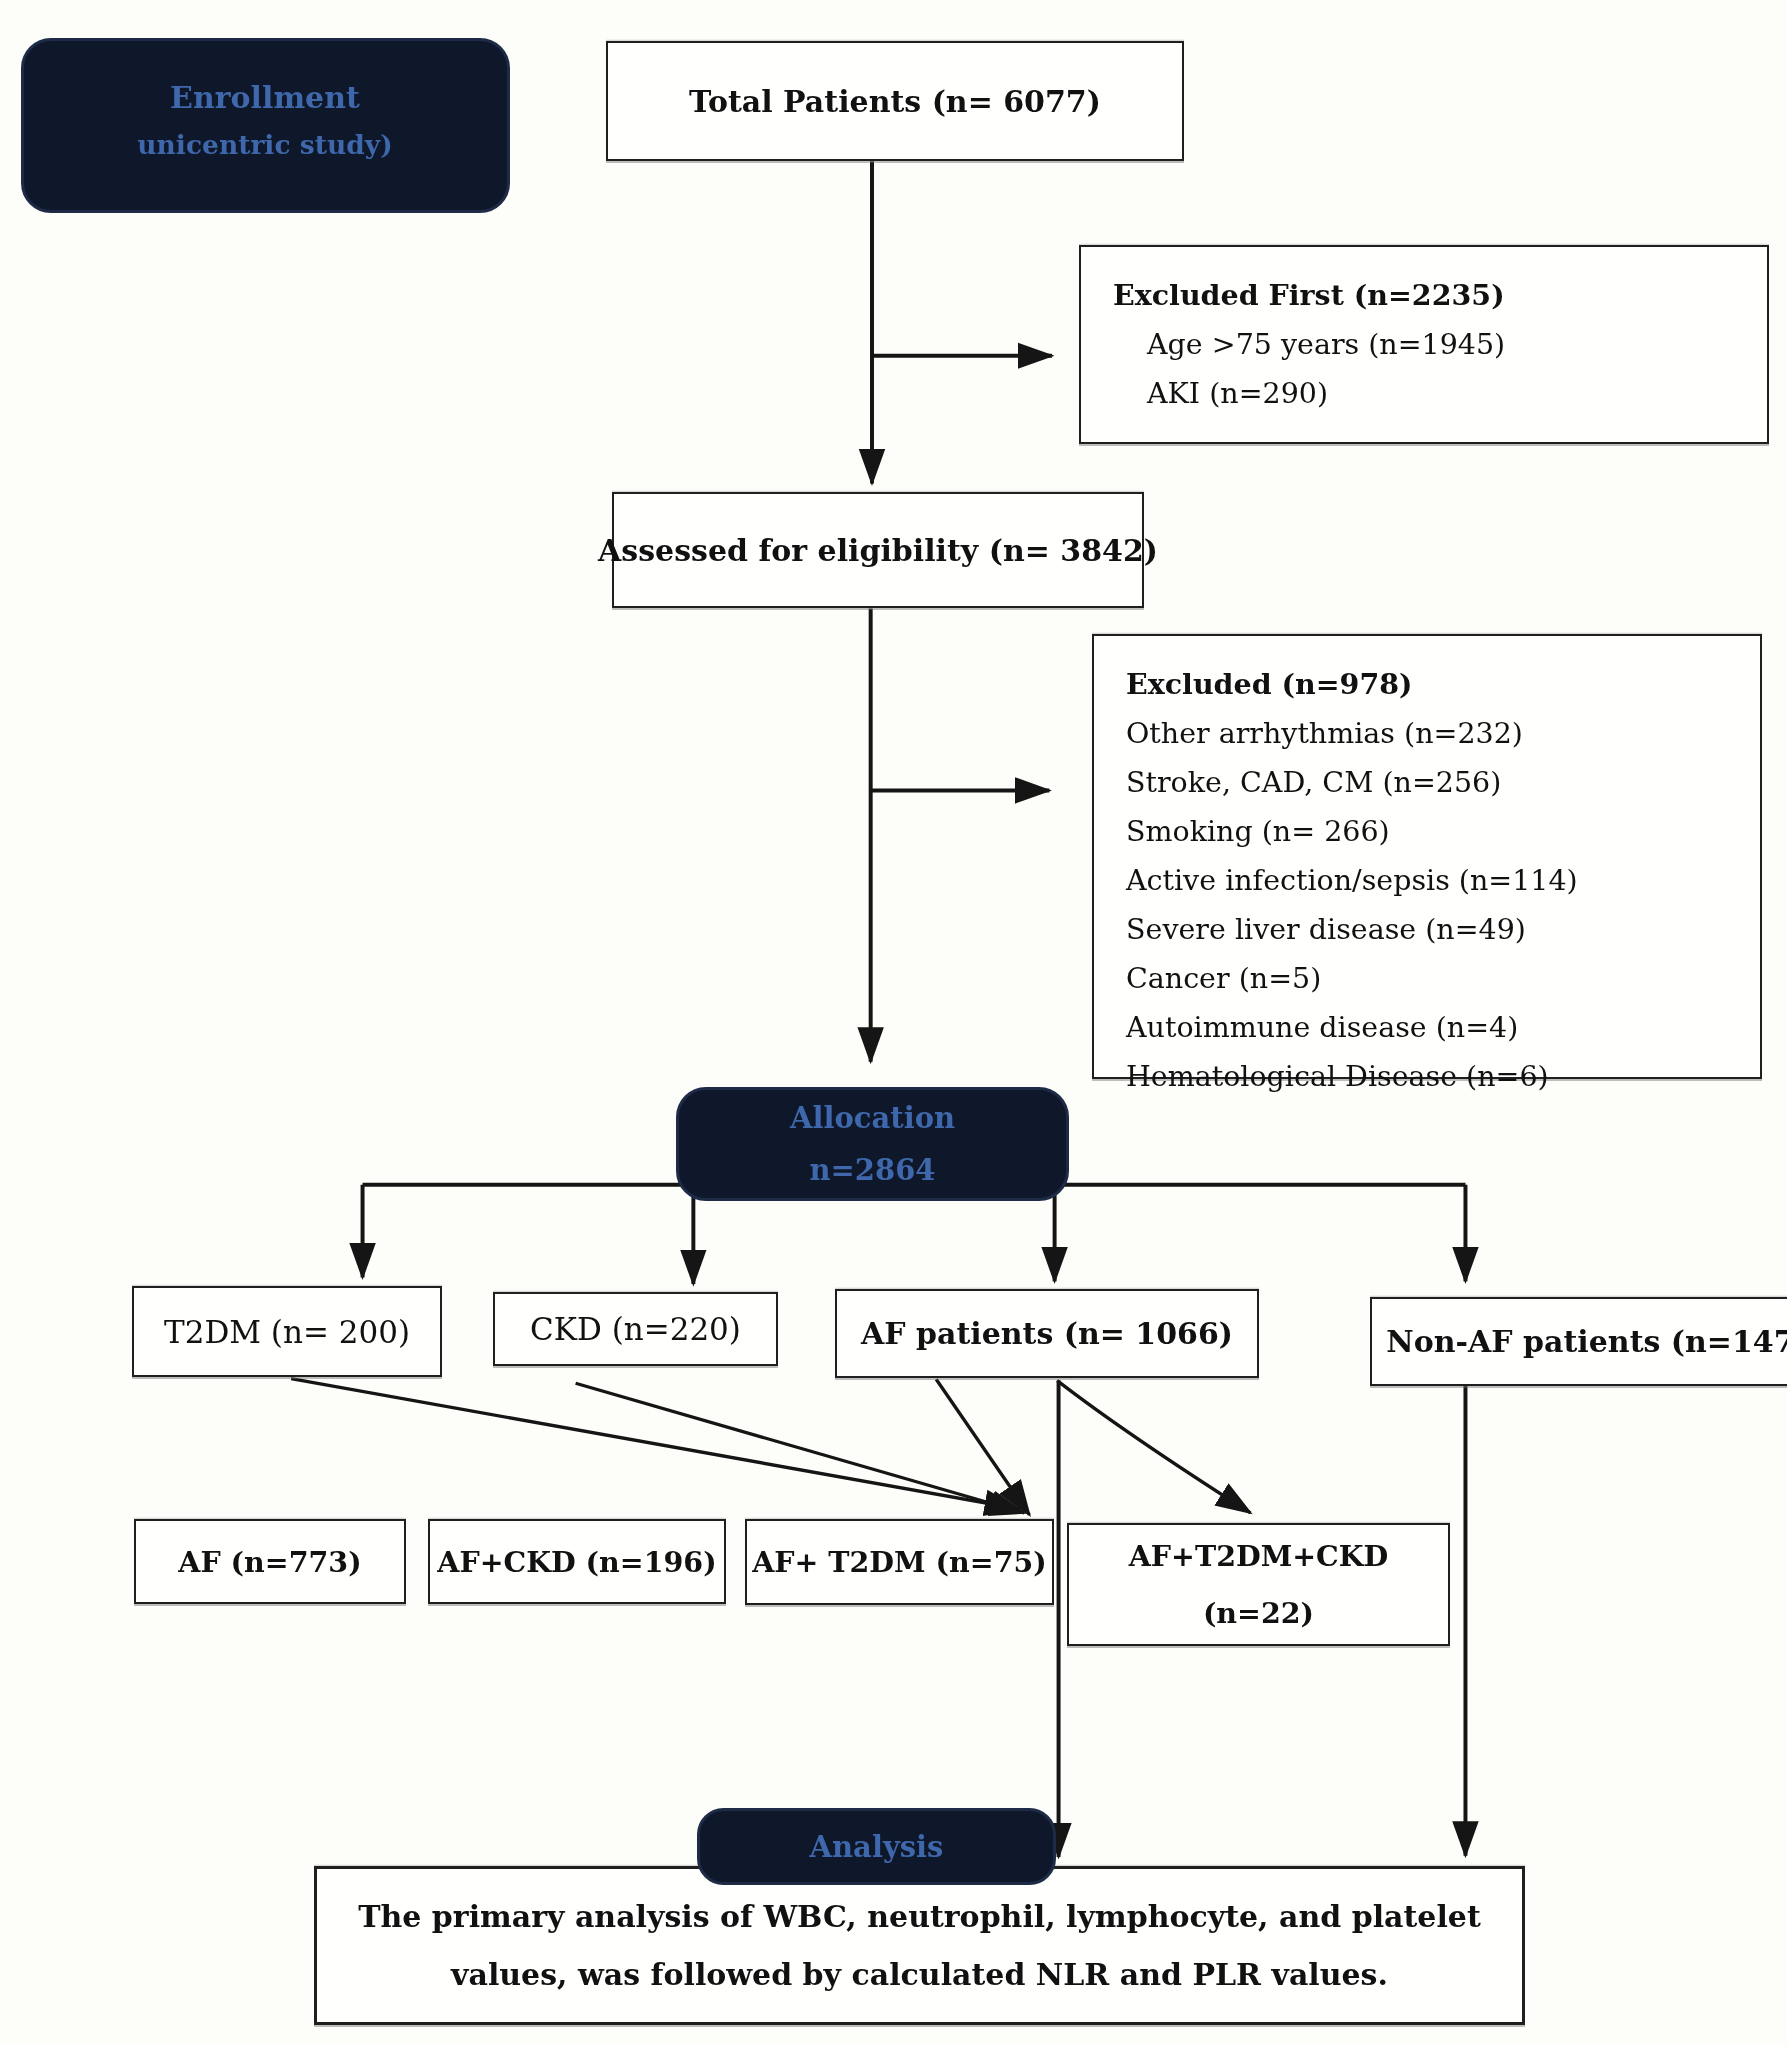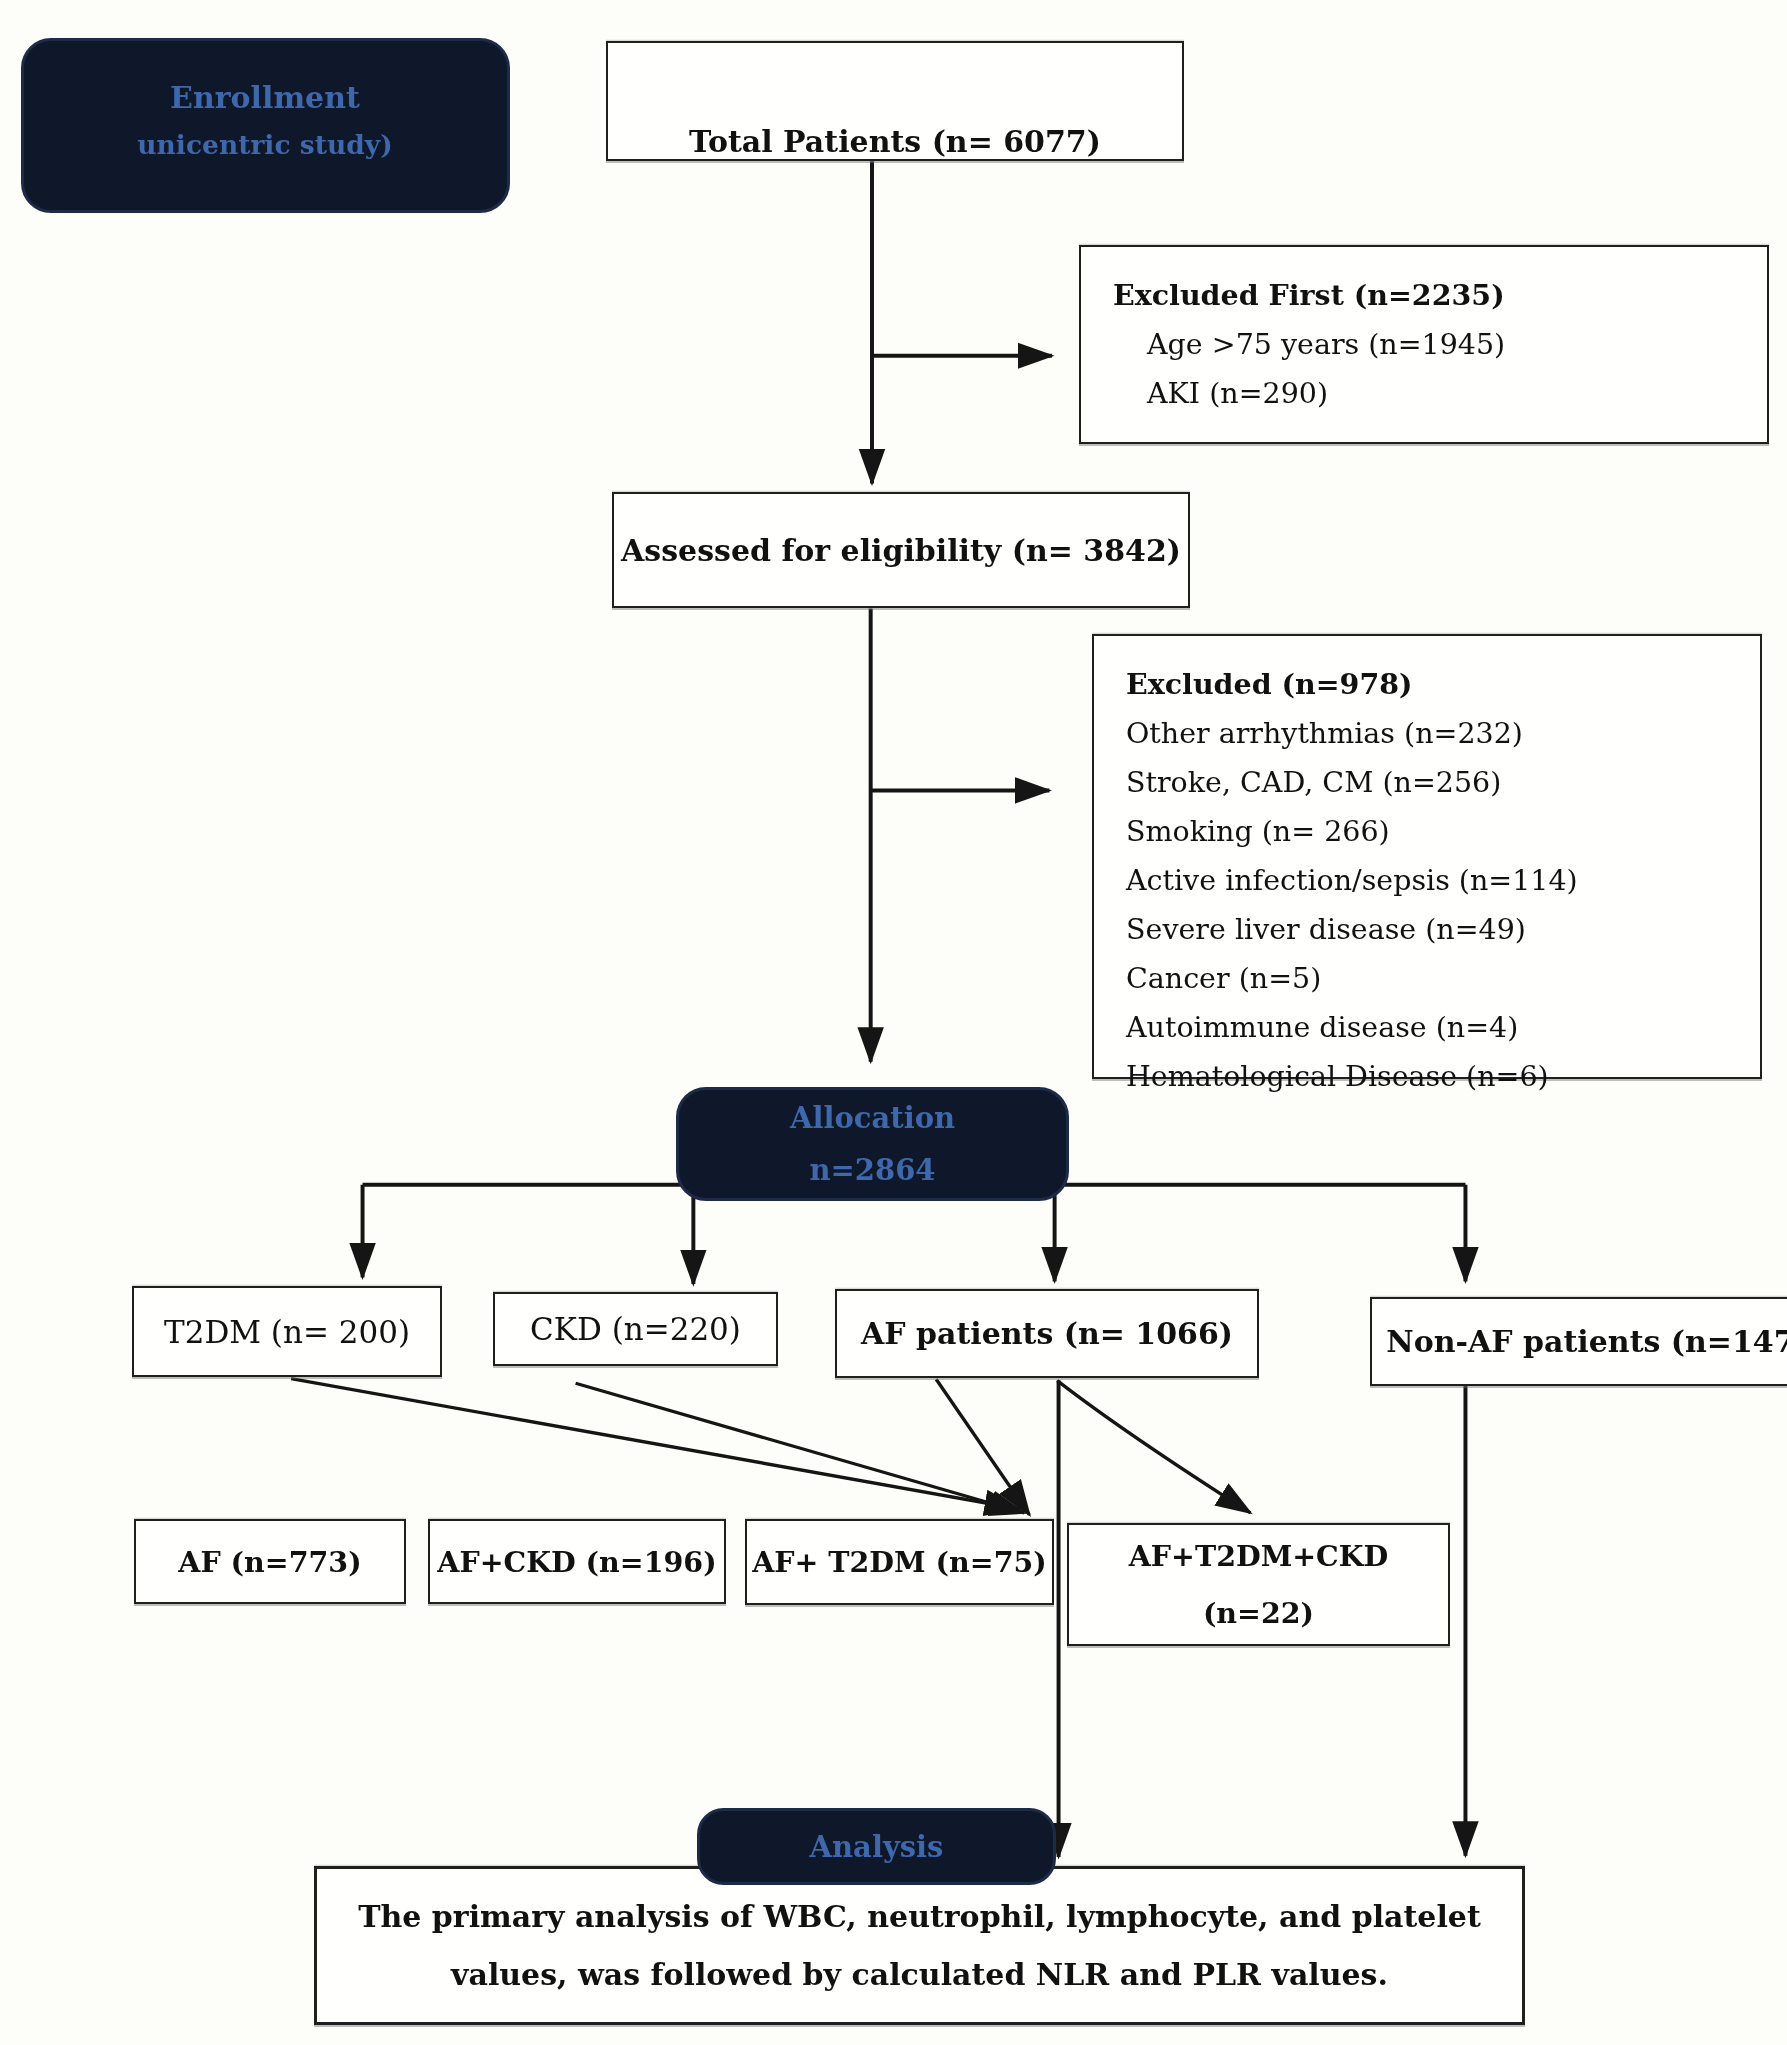--- a/index.html
+++ b/index.html
@@ -76,31 +76,31 @@
     <line x1="1600" y1="2086" x2="1600" y2="2806" stroke="#151515" stroke-width="6" marker-end="url(#ah)"></line>
 
     <line x1="2215" y1="2082" x2="2215" y2="2804" stroke="#151515" stroke-width="6" marker-end="url(#ah)"></line>
   </svg>
 
   <div class="node bluebox" style="left:20.5px;top:21px;width:489px;height:175px;padding-top:33px;">
     <div class="stage-title">Enrollment</div>
     <div class="stage-sub">unicentric study)</div>
   </div>
 
-  <div class="node wbox center bold f46 nowrap" style="left:606px;top:41px;width:578px;height:120px;align-items:flex-end;">
+  <div class="node wbox center bold f46 nowrap" style="left:606px;top:41px;width:578px;height:120px;">
     <span>Total Patients (n= 6077)</span>
   </div>
 
   <div class="node wbox listbox" style="left:1079px;top:245px;width:690px;height:199px;">
     <div class="lh bold">Excluded First (n=2235)</div>
     <div class="lh indent">Age &gt;75 years (n=1945)</div>
     <div class="lh indent">AKI (n=290)</div>
   </div>
 
-  <div class="node wbox center bold f46 nowrap" style="left:612px;top:492px;width:578px;height:116px;">
+  <div class="node wbox center bold f46 nowrap" style="left:612px;top:492px;width:532px;height:116px;">
     <span>Assessed for eligibility (n= 3842)</span>
   </div>
 
   <div class="node wbox listbox" style="left:1092px;top:634px;width:670px;height:445px;">
     <div class="lh bold">Excluded (n=978)</div>
     <div class="lh">Other arrhythmias (n=232)</div>
     <div class="lh">Stroke, CAD, CM (n=256)</div>
     <div class="lh">Smoking (n= 266)</div>
     <div class="lh">Active infection/sepsis (n=114)</div>
     <div class="lh">Severe liver disease (n=49)</div>

